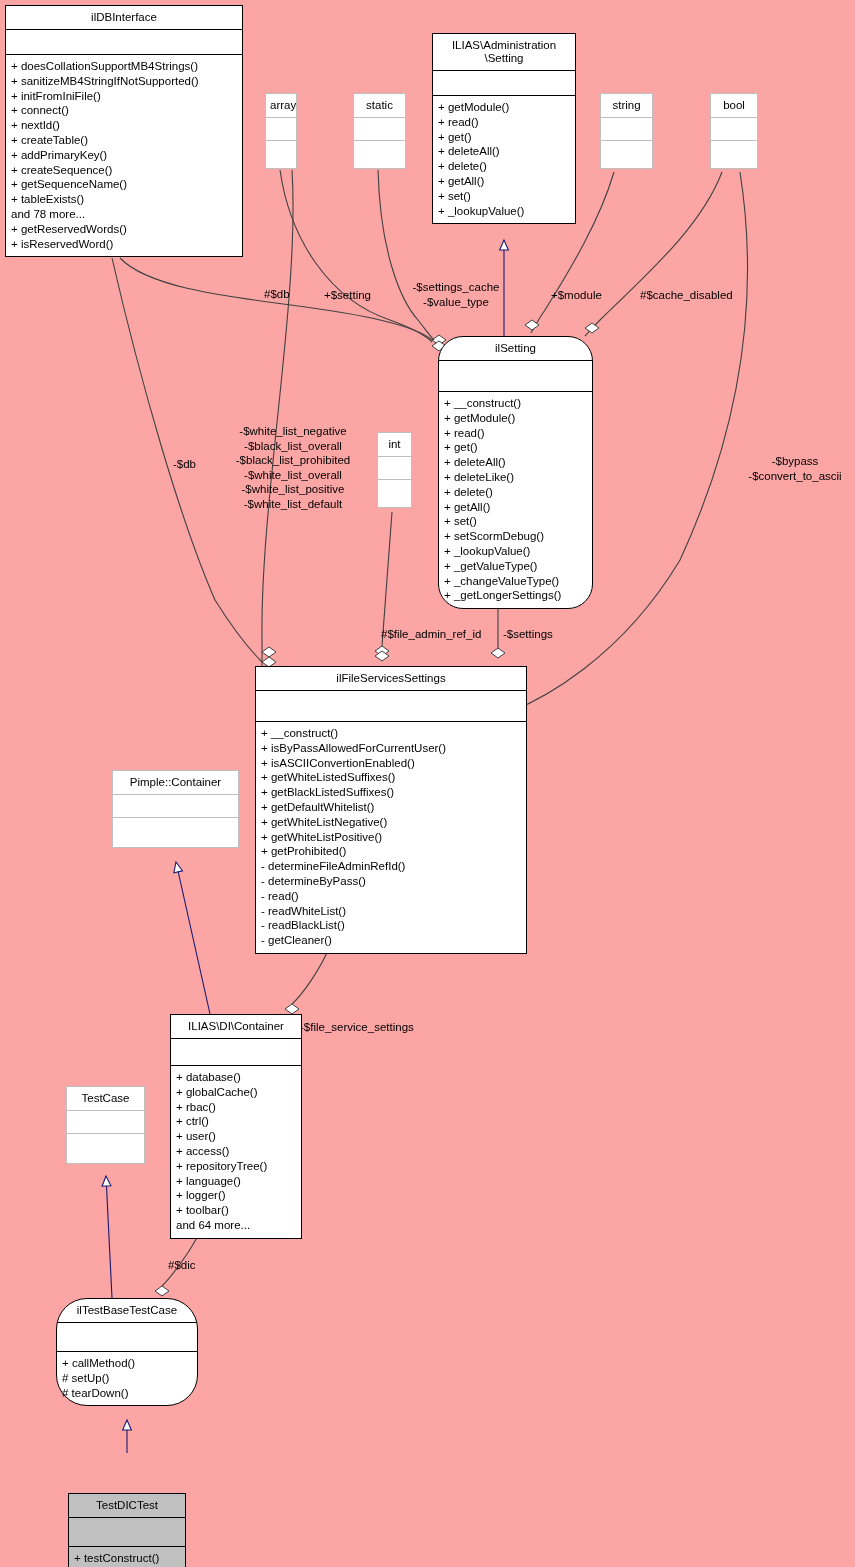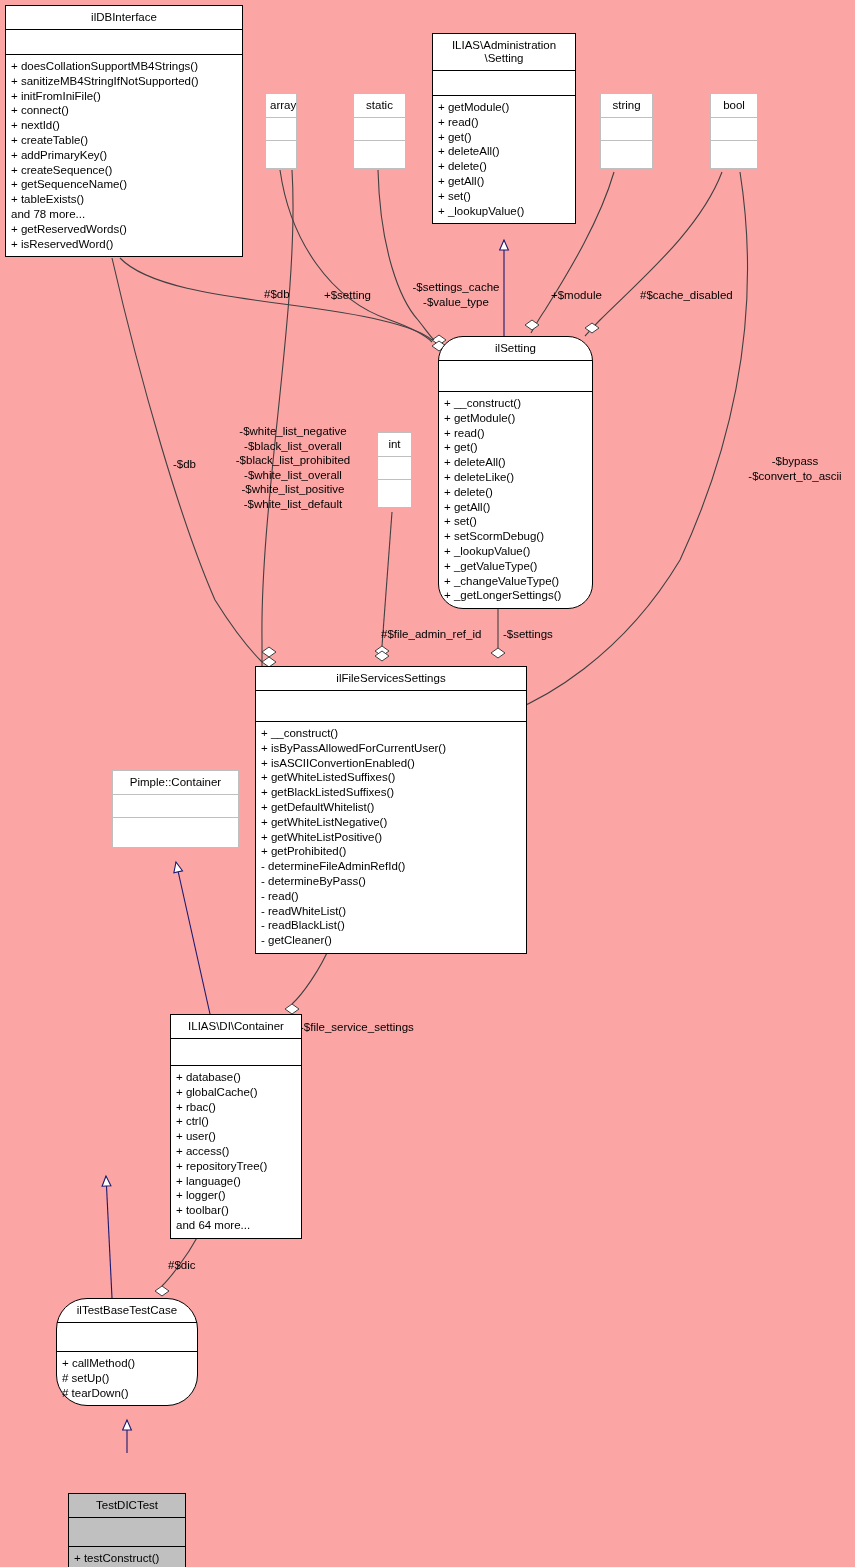--- a/index.html
+++ b/index.html
@@ -286,20 +286,27 @@
         <div class="m">+ user()</div>
         <div class="m">+ access()</div>
         <div class="m">+ repositoryTree()</div>
         <div class="m">+ language()</div>
         <div class="m">+ logger()</div>
         <div class="m">+ toolbar()</div>
         <div class="m">and 64 more...</div>
       </div>
   </div>
 
+  <div class="uml-box gray-border" style="left:66px; top:1086px; width:79px;">
+    <div class="uml-title">TestCase</div>
+    <div class="uml-sep"></div>
+    <div class="uml-attrs" style="min-height:14px;"></div>
+    <div class="uml-sep"></div>
+    <div class="uml-methods" style="min-height:20px;"></div>
+  </div>
 
   <div class="uml-box" style="left:56px; top:1298px; width:142px;border-radius:31px;">
     <div class="uml-title">ilTestBaseTestCase</div>
     <div class="uml-sep"></div>
     <div class="uml-attrs" style="min-height:20px;"></div>
     <div class="uml-sep"></div>
     <div class="uml-methods">
         <div class="m">+ callMethod()</div>
         <div class="m"># setUp()</div>
         <div class="m"># tearDown()</div>

